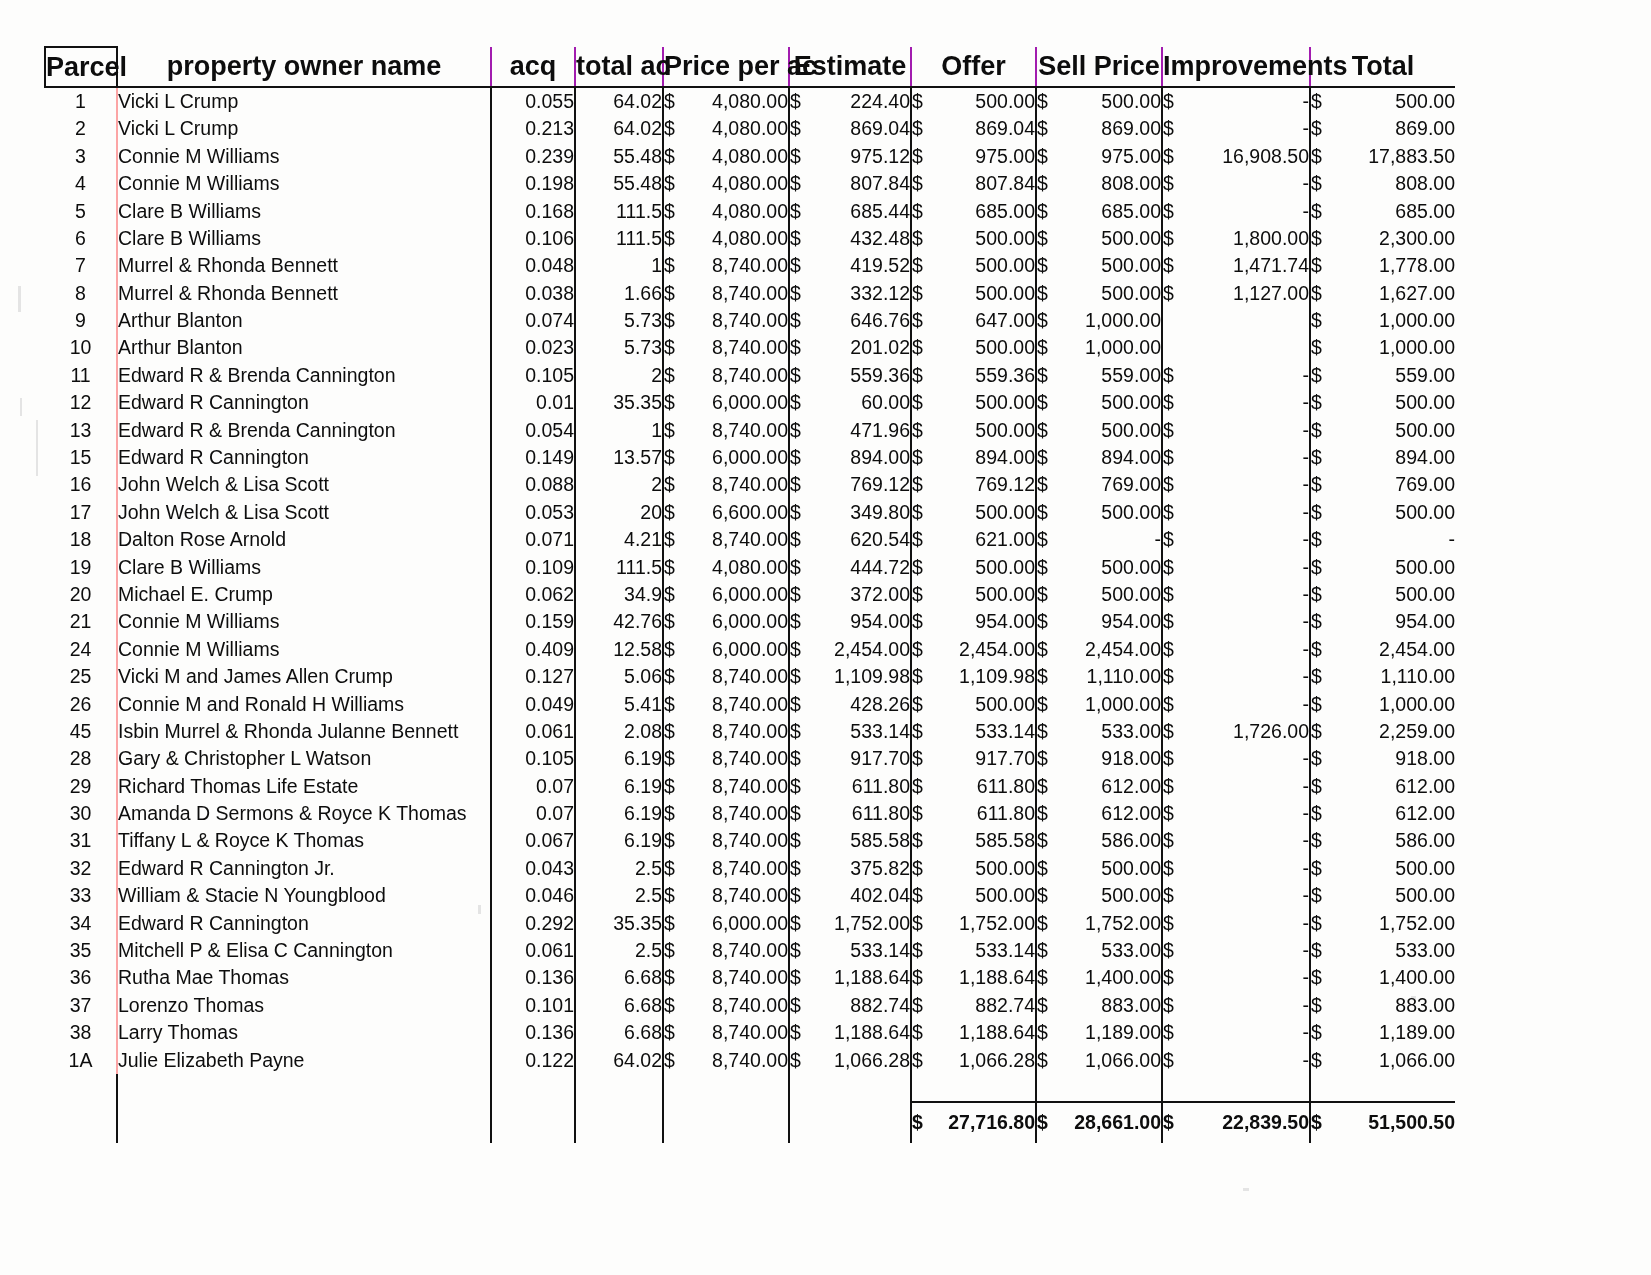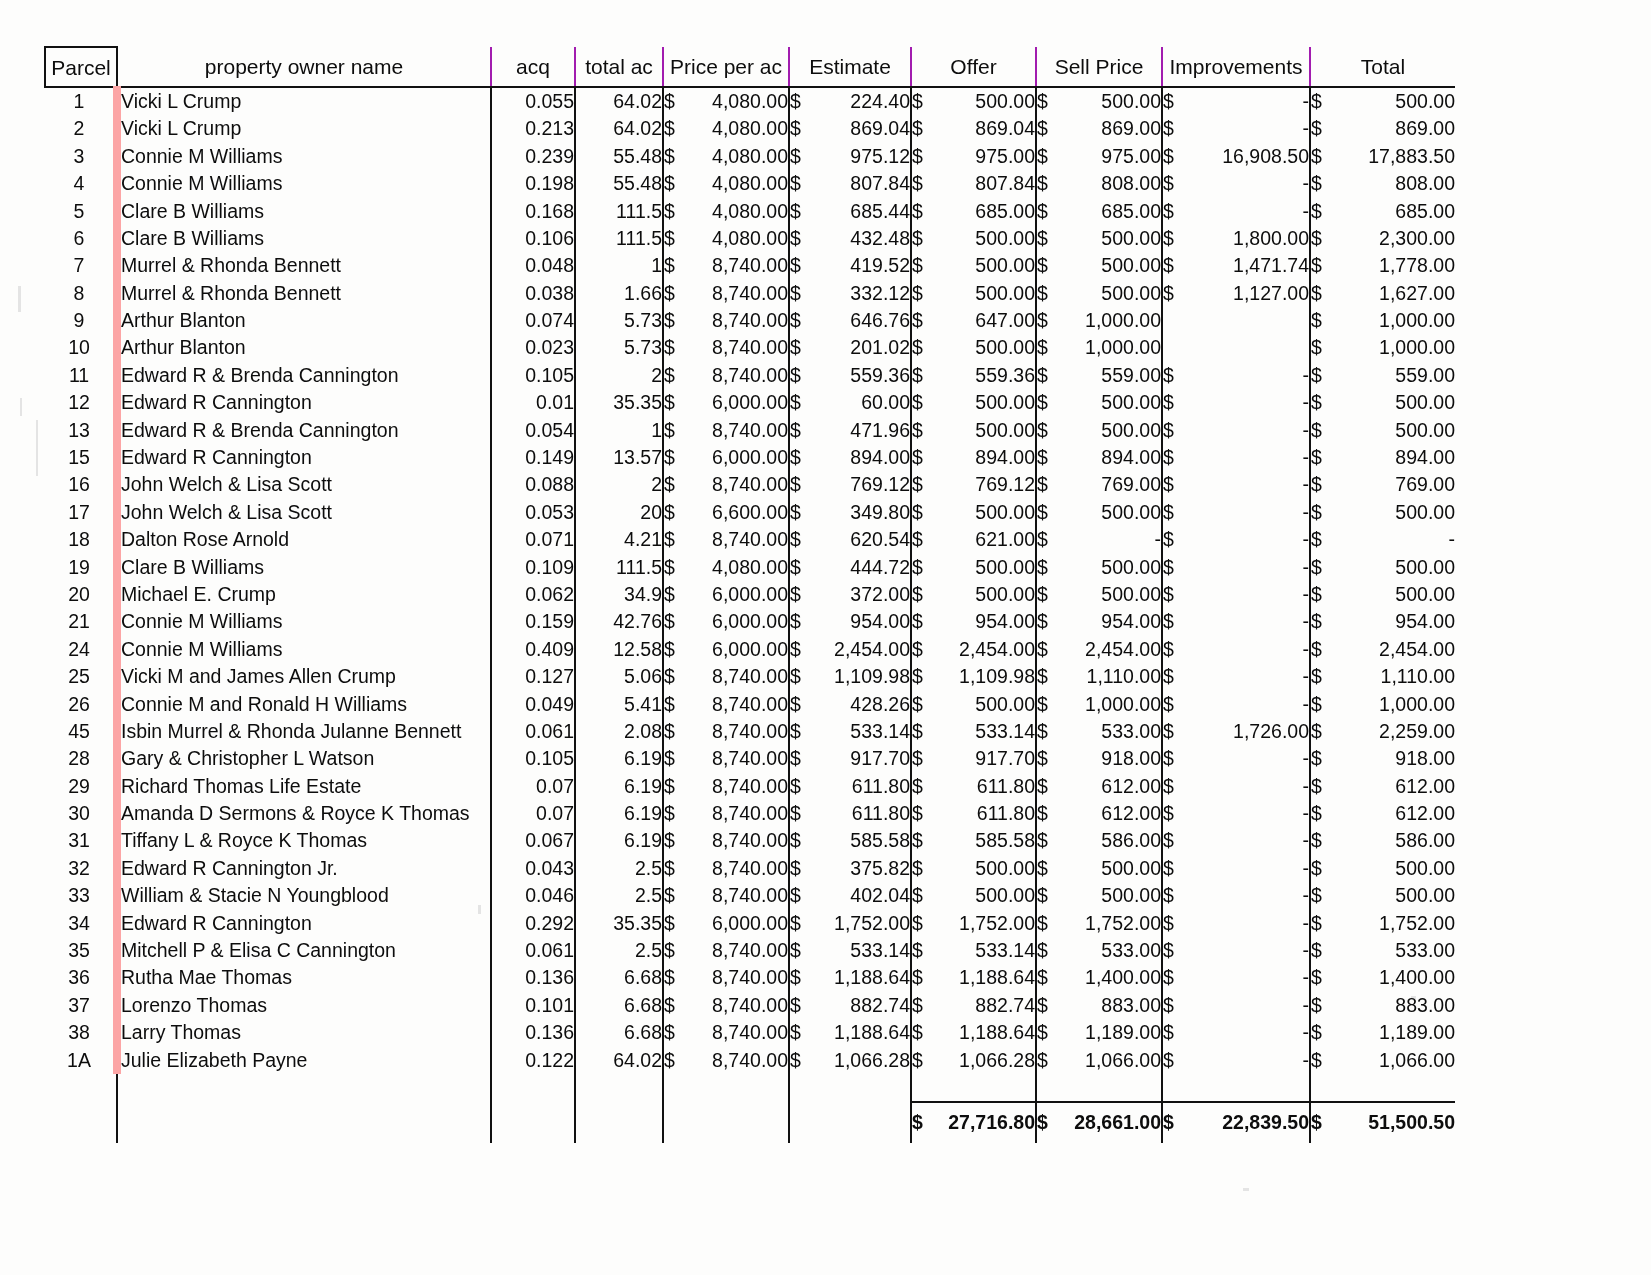--- a/index.html
+++ b/index.html
@@ -54,33 +54,34 @@
   col.c-est      { width: 122px; }
   col.c-offer    { width: 125px; }
   col.c-sell     { width: 126px; }
   col.c-impr     { width: 148px; }
   col.c-total    { width: 145px; }
 
   
   tr.hdr td {
     text-align: center;
     height: 38px;
-    font-size: 21px;
+    font-size: 27px;
     border-bottom: 2px solid #111;
+    font-weight: bold;
   }
   tr.hdr td.hdr-parcel {
     border: 2px solid #111;
   }
   
   tr.hdr td.vl { border-left: 2px solid #a21caf; }
 
   
   tr.row td { height: 27.4px; }
   td.parcel  { text-align: center; padding-right: 10px; }
-  td.owner   { text-align: left; padding-left: 10px; border-left: 8px solid #fca5a5; }
+  td.owner   { text-align: left; padding-left: 10px; border-left: 2px solid #fca5a5; }
   td.num     { text-align: right; padding-right: 7px; }
   td.vl      { border-left: 2px solid #111; }
 
   
   td.money {
     border-left: 2px solid #111;
     padding: 0 8px 0 7px;
   }
   .money-inner {
     display: flex;

